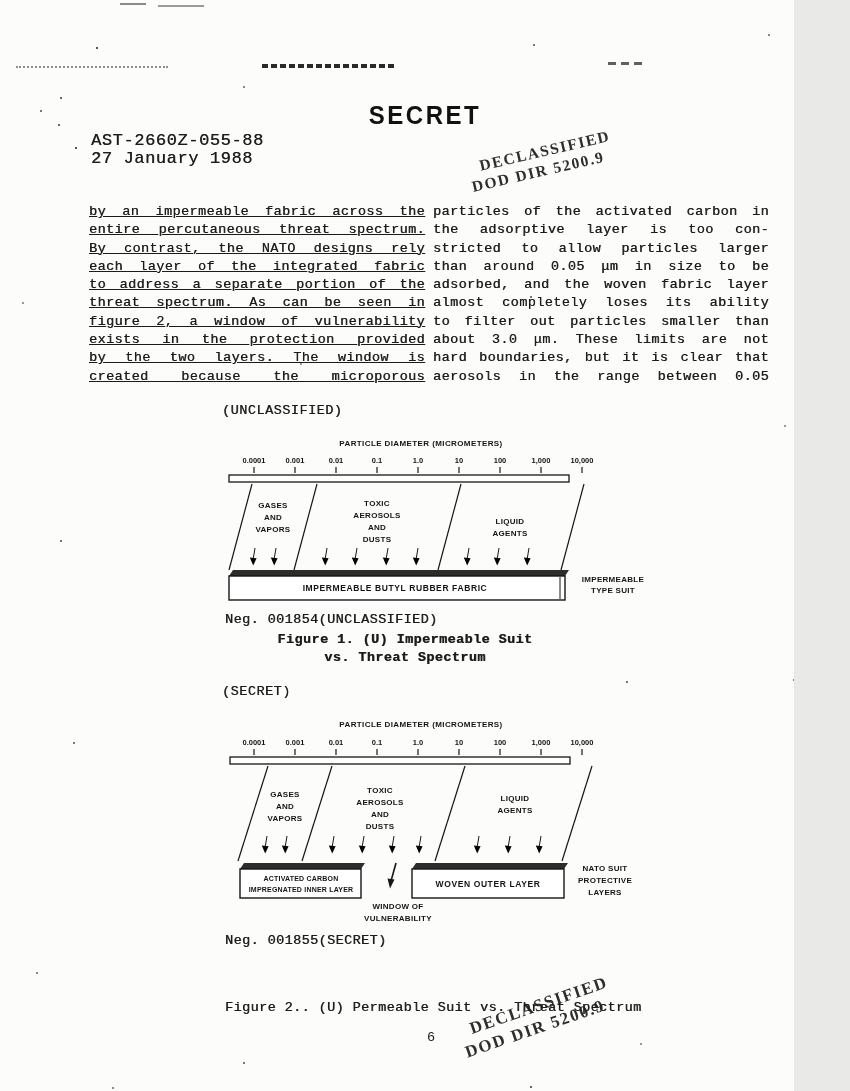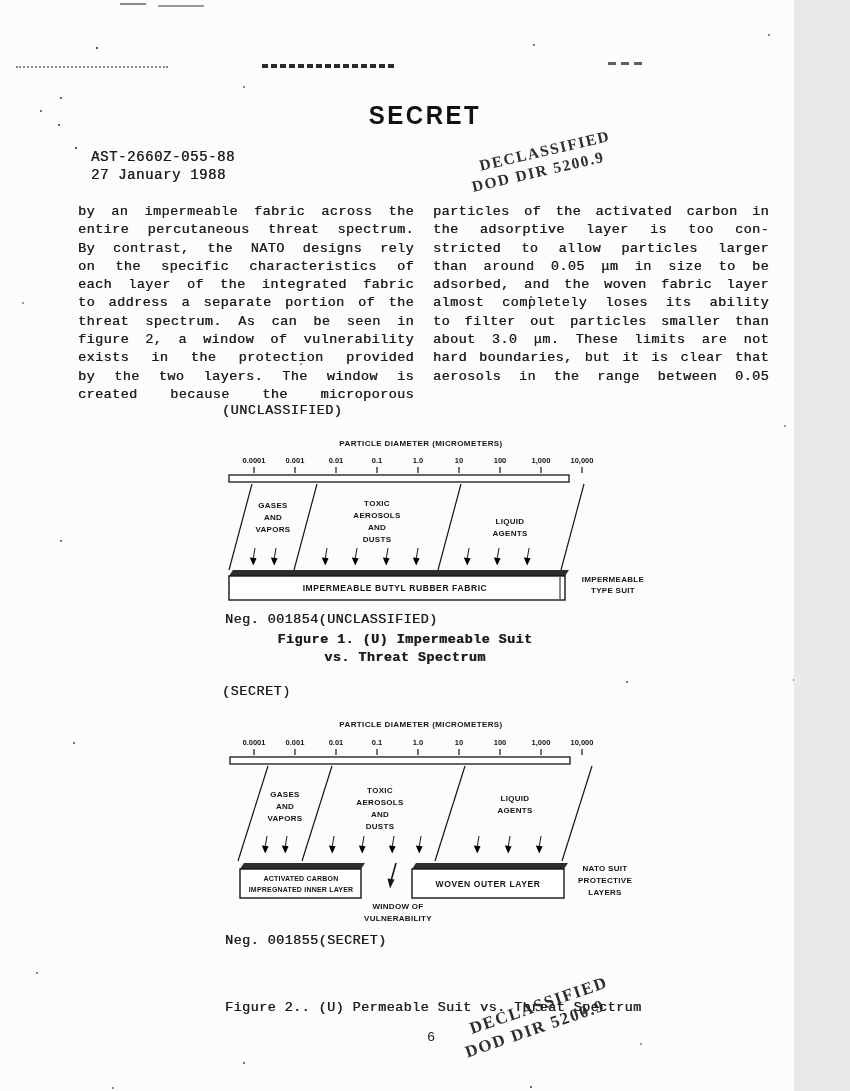--- a/index.html
+++ b/index.html
@@ -2,31 +2,31 @@
 <html><head>
 <meta charset="utf-8">
 <style>
   html,body{margin:0;padding:0;background:#e9e9e7;}
   .page{position:relative;width:794px;height:1091px;background:#fcfcfa;color:#1b1b1b;
         font-family:"Liberation Mono", monospace;overflow:hidden;}
   
   .secret-heading{position:absolute;left:0;top:102px;width:850px;text-align:center;
       font-family:"Liberation Sans",sans-serif;font-weight:700;font-size:24px;
       letter-spacing:2.5px;transform:scaleY(1.04);color:#111;}
-  .docid{position:absolute;left:91px;top:149px;font-size:14px;line-height:17.5px;
+  .docid{position:absolute;left:91px;top:132px;font-size:17px;line-height:17.5px;
       letter-spacing:.6px;text-shadow:.4px 0 0 rgba(27,27,27,.75);}
   .stamp{position:absolute;font-family:"Liberation Serif",serif;font-weight:700;color:#222;
       letter-spacing:1.6px;opacity:.94;white-space:nowrap;}
   .stamp-top{left:468px;top:142px;font-size:15.5px;line-height:19px;transform:rotate(-13deg);}
   .stamp-bottom{left:458px;top:996px;font-size:17px;line-height:21px;transform:rotate(-19deg);}
   .stamp .s1{padding-left:12px;}
   
   .col{position:absolute;top:203px;width:336px;font-size:13.5px;line-height:18.3px;
       letter-spacing:.4px;text-shadow:.4px 0 0 rgba(27,27,27,.75);}
-  .colL{left:78px;} .colR{left:433px;}
+  .colL{left:89px;text-decoration:underline;} .colR{left:433px;}
   .col>div{text-align:justify;text-align-last:justify;}
   
   .classlabel{position:absolute;font-size:13.5px;letter-spacing:.5px;
       text-shadow:.4px 0 0 rgba(27,27,27,.75);}
   .caprow{position:absolute;left:225px;width:420px;display:flex;justify-content:flex-start;
       font-size:13.5px;letter-spacing:.4px;text-shadow:.4px 0 0 rgba(27,27,27,.75);}
   .capcenter{position:absolute;left:205px;width:400px;text-align:center;font-size:13.5px;
       line-height:18px;letter-spacing:.4px;text-shadow:.4px 0 0 rgba(27,27,27,.75);font-weight:bold;}
   .capline{position:absolute;left:225px;font-size:13.5px;letter-spacing:.4px;
       text-shadow:.4px 0 0 rgba(27,27,27,.75);margin-top:48px;}
@@ -82,21 +82,20 @@
   </div>
   <div class="stamp stamp-top">
     <div class="s1">DECLASSIFIED</div>
     <div>DOD DIR 5200.9</div>
   </div>
 
   <div class="col colL">
       <div>by an impermeable fabric across the</div>
       <div>entire percutaneous threat spectrum.</div>
       <div>By contrast, the NATO designs rely</div>
-      <div>on the specific characteristics of</div>
       <div>each layer of the integrated fabric</div>
       <div>to address a separate portion of the</div>
       <div>threat spectrum.  As can be seen in</div>
       <div>figure 2, a window of vulnerability</div>
       <div>exists in the protection provided</div>
       <div>by the two layers.  The window is</div>
       <div>created because the microporous</div>
     </div>
   <div class="col colR">
       <div>particles of the activated carbon in</div>

